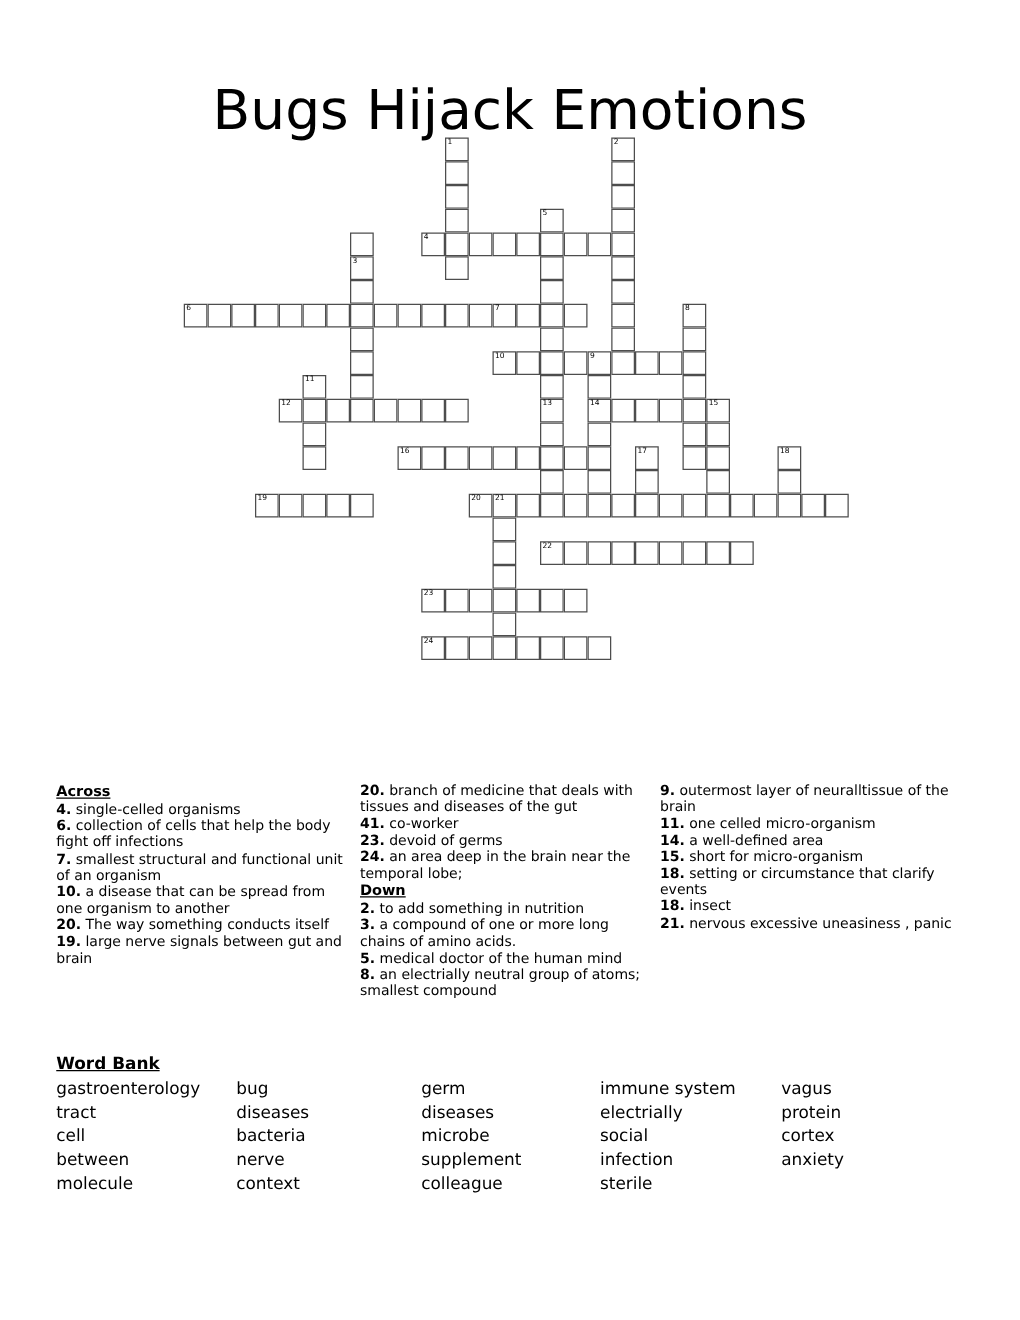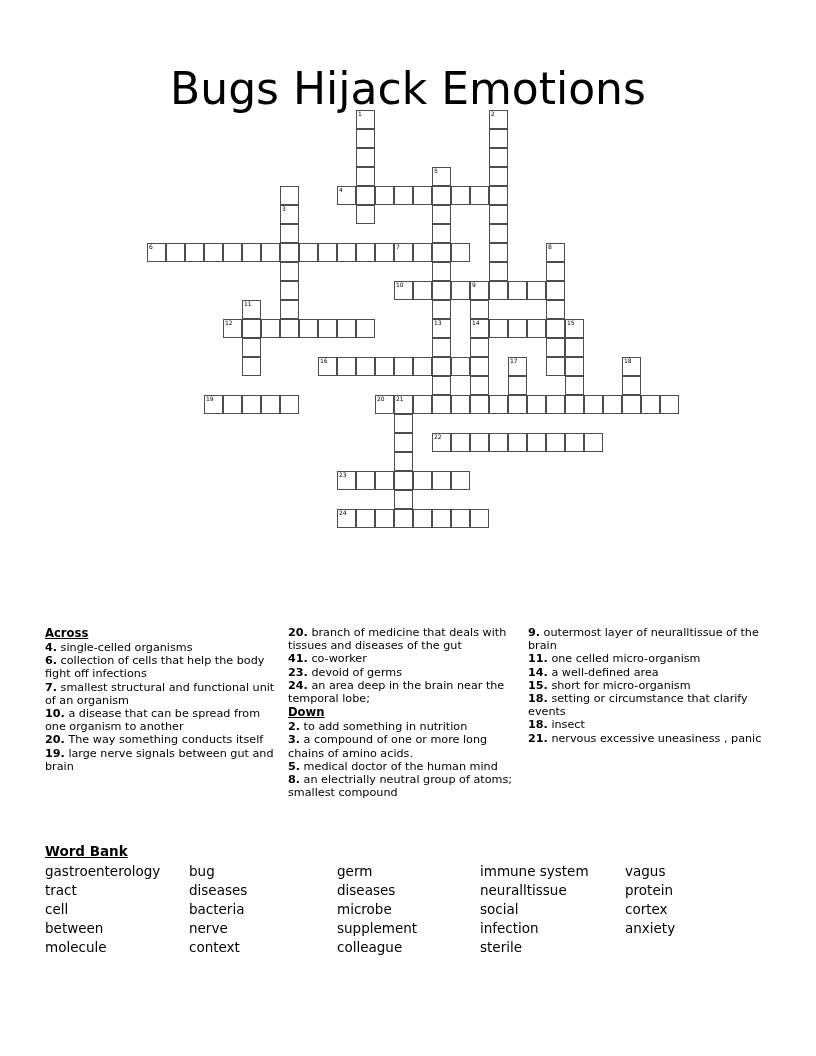--- a/index.html
+++ b/index.html
@@ -376,21 +376,21 @@
         </div>
         <div class="wb-col w3">
           <span class="wb-item">germ</span>
           <span class="wb-item">diseases</span>
           <span class="wb-item">microbe</span>
           <span class="wb-item">supplement</span>
           <span class="wb-item">colleague</span>
         </div>
         <div class="wb-col w4">
           <span class="wb-item">immune system</span>
-          <span class="wb-item">neuralltissue</span>
+          <span class="wb-item">electrially</span>
           <span class="wb-item">social</span>
           <span class="wb-item">infection</span>
           <span class="wb-item">sterile</span>
         </div>
         <div class="wb-col w5">
           <span class="wb-item">vagus</span>
           <span class="wb-item">protein</span>
           <span class="wb-item">cortex</span>
           <span class="wb-item">anxiety</span>
         </div>

